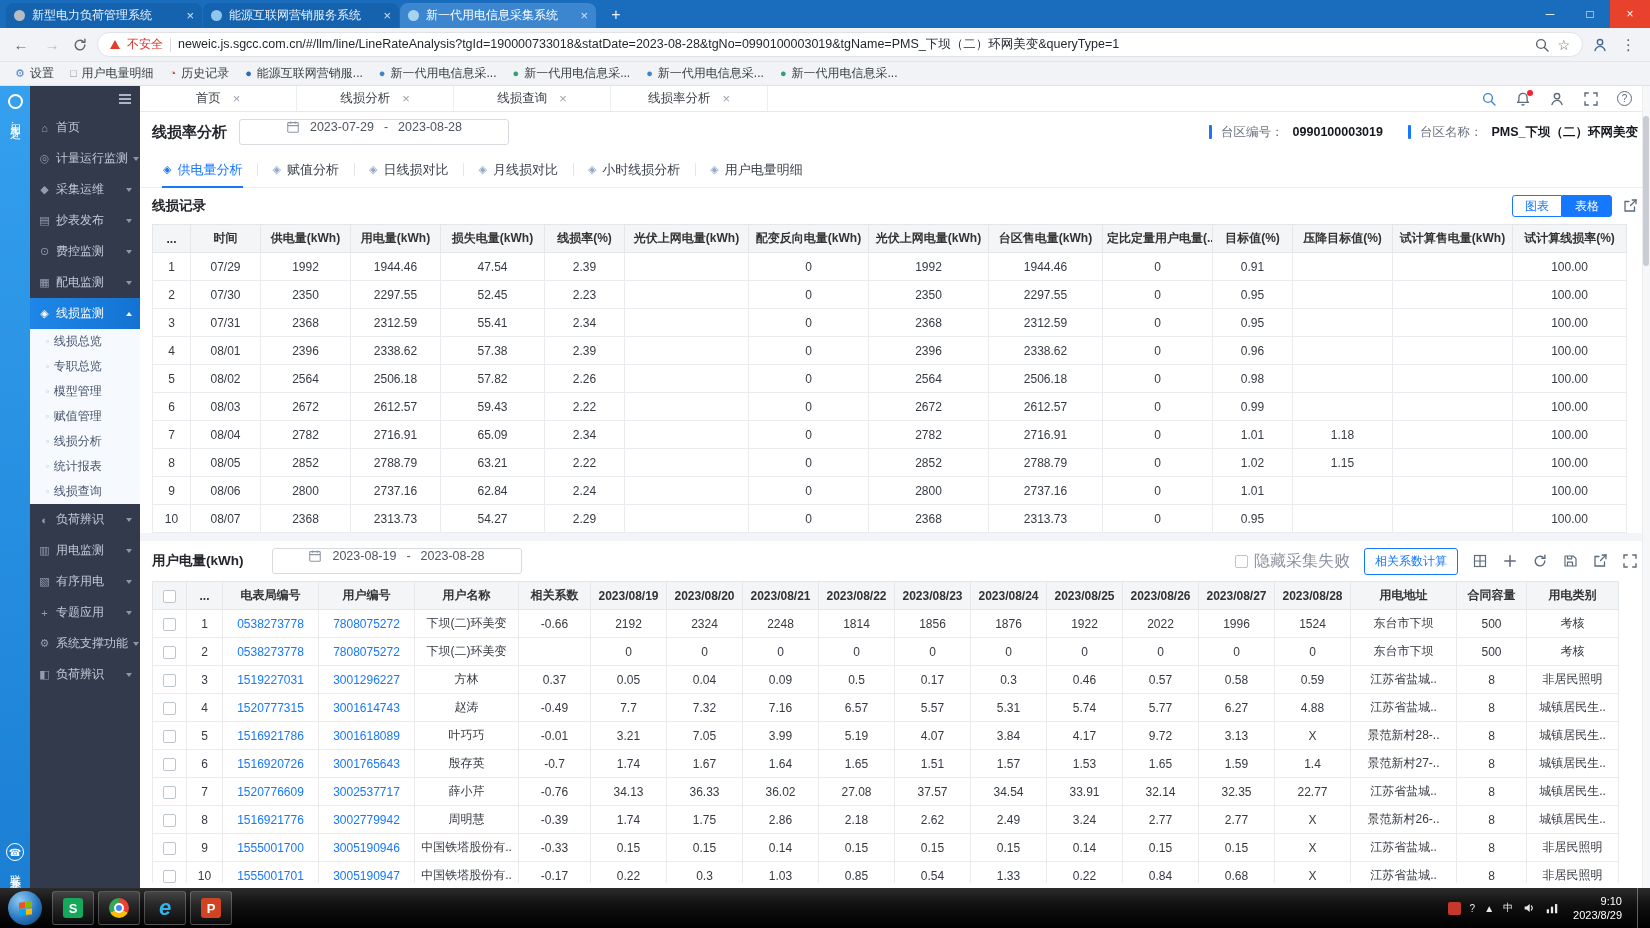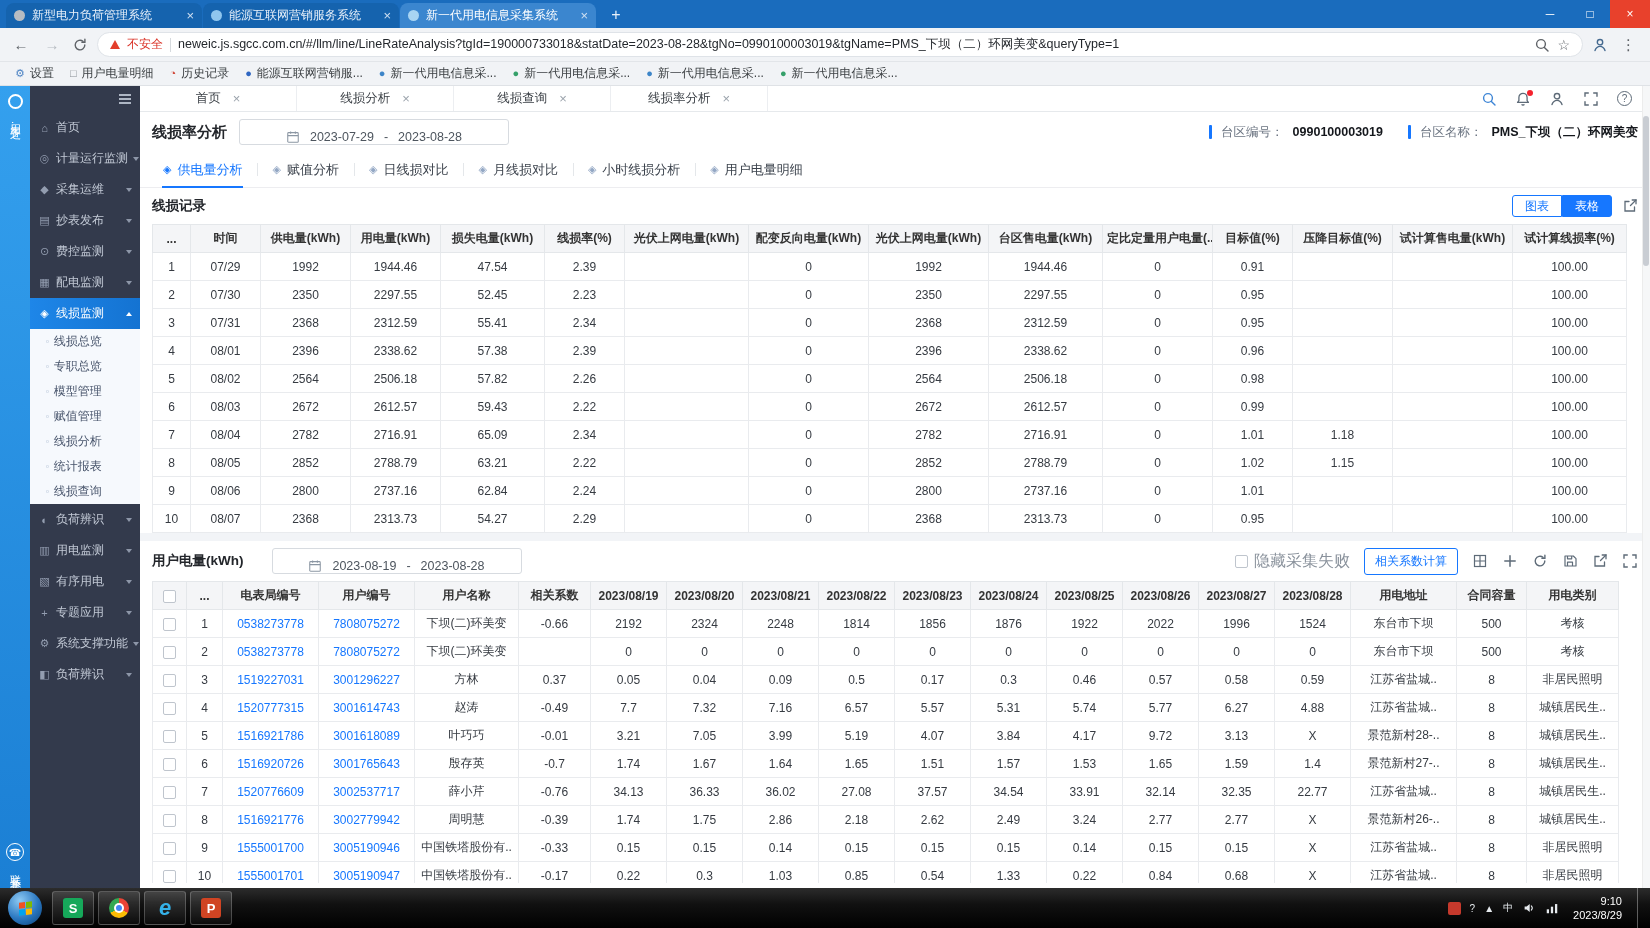--- a/index.html
+++ b/index.html
@@ -69,21 +69,21 @@
 .ws-icons{margin-left:auto;display:flex;align-items:center;gap:18px;padding:0 18px;color:#5e6b78}
 .sicon{width:16px;height:16px;display:inline-block;flex:none}
 .sicon svg{width:100%;height:100%;display:block}
 .blue{color:#3f86d6}
 .bellwrap{position:relative}
 .bellwrap::after{content:'';position:absolute;top:-1px;right:-2px;width:6px;height:6px;border-radius:50%;background:#f5222d}
 .helpc{width:15px;height:15px;border:1.2px solid #5e6b78;border-radius:50%;font-size:10px;display:flex;align-items:center;justify-content:center;color:#5e6b78}
 
 .page-head{height:40px;display:flex;align-items:center;padding:0 12px;gap:12px;flex:none}
 .page-title{font-size:15px;font-weight:bold;color:#23262b;white-space:nowrap}
-.date-box{height:26px;border:1px solid #d7dbe0;border-radius:3px;display:flex;align-items:flex-end;gap:10px;padding:0 10px;font-size:12.5px;color:#4d555e;width:270px;justify-content:center;flex:none}
+.date-box{height:26px;border:1px solid #d7dbe0;border-radius:3px;display:flex;align-items:flex-start;gap:10px;padding:0 10px;font-size:12.5px;color:#4d555e;width:270px;justify-content:center;flex:none}
 .date-box .cal{color:#8b96a3;width:14px;height:14px}
 .station{margin-left:auto;display:flex;align-items:center;gap:9px;font-size:12.5px;white-space:nowrap}
 .bar{width:3px;height:14px;background:#1677ff;border-radius:1px;flex:none}
 .bar.second{margin-left:16px}
 .st-label{color:#6a7380}
 .st-value{font-weight:bold;color:#14171c}
 
 .subtabs{height:36px;border-bottom:1px solid #ededf0;padding:0 8px;display:flex;flex:none}
 .subtab{display:flex;align-items:center;gap:6px;padding:0 15px;font-size:13px;color:#3c434d;position:relative;height:100%;cursor:pointer}
 .subtab+.subtab::before{content:'';position:absolute;left:0;top:11px;bottom:11px;width:1px;background:#e4e7ea}

